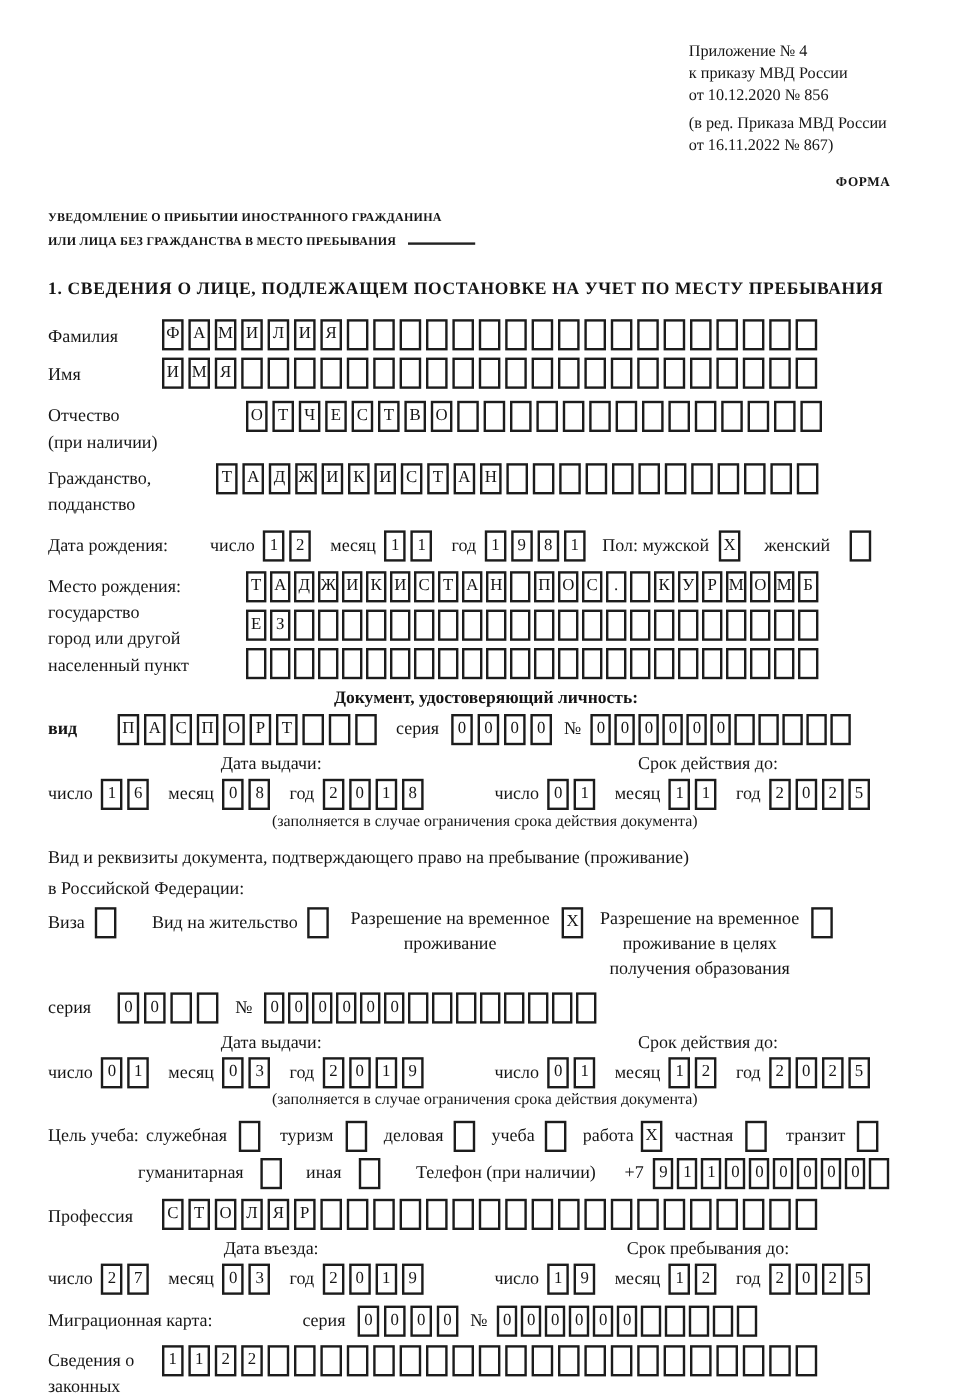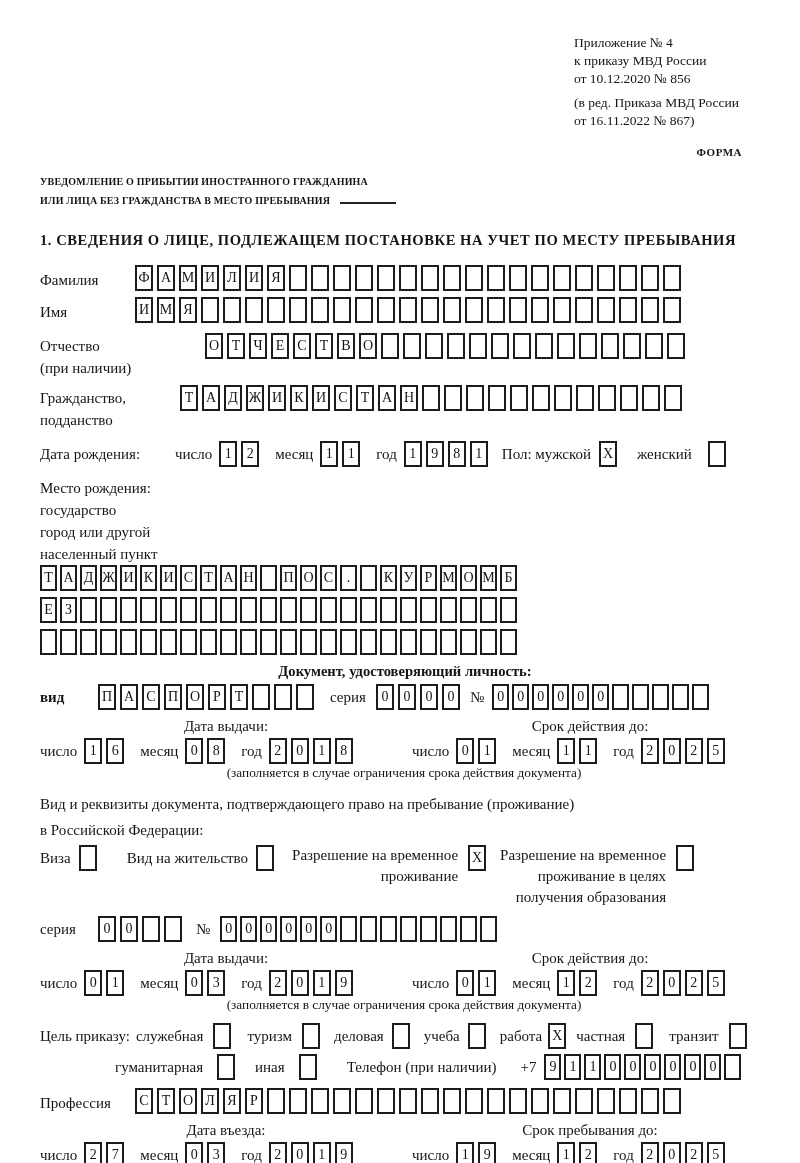--- a/index.html
+++ b/index.html
@@ -44,21 +44,21 @@
   .dg .t2 { margin-left:12px; margin-right:7px; }
   .dgh { text-align:center; margin-bottom:3px; }
   .date-col { flex:none; }
   .note-right { text-align:center; font-size:13.3px; margin-top:1px; padding-right:2px; }
 
   .center-bold { text-align:center; font-weight:bold; font-size:14.6px; margin-top:10px; }
 
   .cb { display:flex; align-items:center; }
   .cb .cell { margin-left:8px; margin-right:0; }
   .cb-col { display:flex; align-items:flex-start; }
-  .cb-col .txt { text-align:right; line-height:21px; }
+  .cb-col .txt { text-align:center; line-height:21px; }
   .cb-col .cell { margin-left:10px; margin-right:0; }
 
   .intro { margin-top:10px; line-height:26px; }
 
   .gap30 { margin-left:30px; } .gap18 { margin-left:18px; } .gap14 { margin-left:14px; }
 </style>
 </head>
 <body>
 
 <div class="page">
@@ -228,21 +228,21 @@
     <span style="margin-left:10px;">Пол: мужской</span>
     <span class="cells" style="margin-left:8px;">
         <span class="cell">X</span>
       </span>
     <span style="margin-left:16px;">женский</span>
     <span class="cells" style="margin-left:16px;">
         <span class="cell"></span>
       </span>
   </div>
 
-  <div class="row" style="margin-top:8px;flex-direction:column;">
+  <div class="row" style="margin-top:8px;">
     <div class="lblcol" style="width:165px; padding-top:2px;">
       <div>Место рождения:</div>
       <div>государство</div>
       <div>город или другой</div>
       <div>населенный пункт</div>
     </div>
     <div class="stack">
       <div class="cells sm">
           <span class="cell">Т</span>
           <span class="cell">А</span>
@@ -516,21 +516,21 @@
             <span class="cell">0</span>
             <span class="cell">2</span>
             <span class="cell">5</span>
           </span>
       </div>
     </div>
   </div>
   <div class="note-right">(заполняется в случае ограничения срока действия документа)</div>
 
   <div class="row" style="margin-top:10px; align-items:center;">
-    <span>Цель приказу:</span>
+    <span>Цель учеба:</span>
     <span style="margin-left:6px;">служебная</span>
     <span class="cells" style="margin-left:10px;">
         <span class="cell"></span>
       </span>
     <span style="margin-left:12px;">туризм</span>
     <span class="cells" style="margin-left:10px;">
         <span class="cell"></span>
       </span>
     <span style="margin-left:10px;">деловая</span>
     <span class="cells" style="margin-left:8px;">

